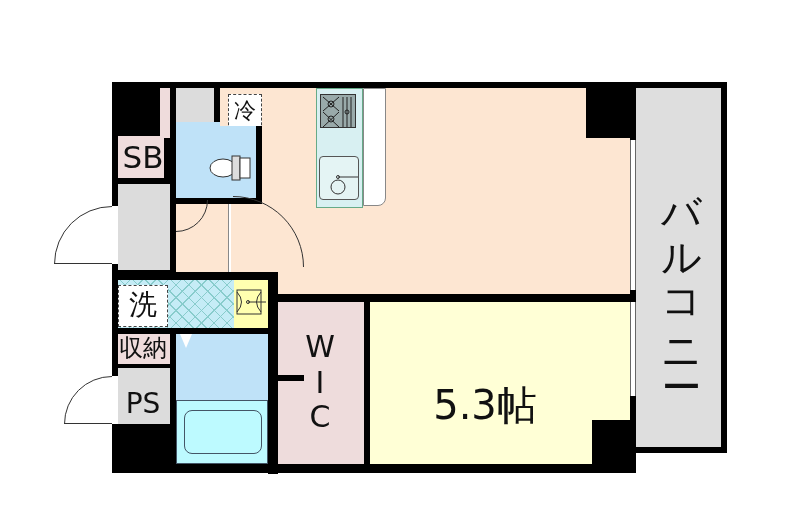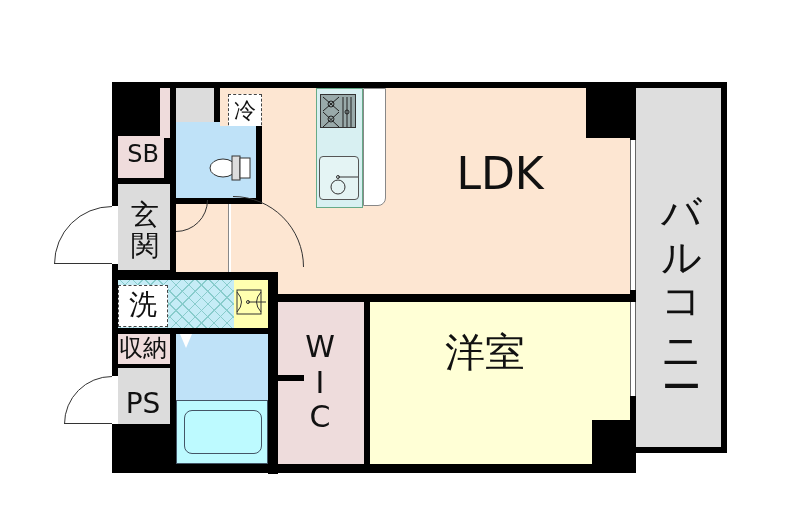--- a/index.html
+++ b/index.html
@@ -17,21 +17,20 @@
 <div class="abs" style="left:0;top:0;width:800px;height:528px;">
 
   <div class="abs wall" style="left:630px;top:82px;width:97px;height:371px;"></div>
   <div class="abs" style="left:636px;top:88px;width:85px;height:359px;background:#dedede;"></div>
   <div class="lbl vtext" style="left:652px;top:168px;width:50px;font-size:40px;letter-spacing:4px;">バルコニー</div>
 
   <div class="abs wall" style="left:112px;top:82px;width:524px;height:391px;"></div>
 
   <div class="abs" style="left:262px;top:88px;width:368px;height:206px;background:#fde6d2;"></div>
   <div class="abs wall" style="left:586px;top:88px;width:44px;height:50px;"></div>
-  <div class="lbl" style="left:430px;top:152px;width:140px;font-size:44px;">LDK</div>
 
   <div class="abs" style="left:220px;top:88px;width:42px;height:38px;background:#fde6d2;"></div>
   <div class="abs dashed" style="left:228px;top:94px;width:34px;height:36px;"></div>
   <div class="lbl" style="left:228px;top:100px;width:34px;font-size:22px;">冷</div>
 
   <div class="abs" style="left:316px;top:88px;width:47px;height:120px;background:#d8f0f2;border:1px solid #6a8;"></div>
   <div class="abs" style="left:363px;top:88px;width:23px;height:118px;background:#fff;border:1px solid #888;border-radius:0 0 8px 0;"></div>
   <div class="abs" style="left:320px;top:94px;width:36px;height:34px;background:#9aa;border:1px solid #333;">
     <svg width="36" height="34" viewBox="0 0 36 34">
         <g stroke="#222" fill="none" stroke-width="1">
@@ -68,24 +67,23 @@
           <ellipse cx="15" cy="16" rx="13" ry="9"></ellipse>
           <rect x="24" y="4" width="8" height="24" fill="#ddd"></rect>
           <rect x="32" y="6" width="10" height="20" fill="#fff"></rect>
         </g>
       </svg>
   </div>
   <div class="abs" style="left:176px;top:88px;width:38px;height:34px;background:#dcdcdc;"></div>
 
   <div class="abs" style="left:118px;top:136px;width:46px;height:42px;background:#efdcdc;"></div>
   <div class="abs" style="left:160px;top:88px;width:10px;height:50px;background:#efdcdc;"></div>
-  <div class="lbl" style="left:118px;top:142px;width:50px;font-size:24px;">SB</div>
+  <div class="lbl" style="left:118px;top:142px;width:50px;font-size:31px;">SB</div>
 
   <div class="abs" style="left:118px;top:184px;width:52px;height:86px;background:#dcdcdc;"></div>
-  <div class="lbl" style="left:130px;top:200px;width:30px;font-size:28px;line-height:1.1;word-break:break-all;">玄関</div>
   <div class="abs" style="left:112px;top:206px;width:6px;height:58px;background:#fff;"></div>
   <div class="door-arc" style="left:54px;top:206px;width:116px;height:116px;border-radius:50%;clip-path:inset(0 50% 50% 0);border-color:#333;"></div>
   <div class="abs" style="left:54px;top:263px;width:58px;height:1px;background:#333;"></div>
 
   <div class="abs" style="left:176px;top:204px;width:86px;height:70px;background:#fde6d2;"></div>
   <div class="abs" style="left:228px;top:204px;width:3px;height:70px;background:#fff;border-left:1px solid #888;"></div>
   <div class="door-arc" style="left:176px;top:168px;width:64px;height:64px;border-radius:50%;clip-path:inset(50% 0 0 50%);transform:translate(-32px,0);"></div>
   <div class="door-arc" style="left:162px;top:196px;width:142px;height:142px;border-radius:50%;clip-path:inset(0 0 50% 50%);"></div>
 
   <div class="abs wall" style="left:112px;top:272px;width:166px;height:8px;"></div>
@@ -121,17 +119,17 @@
 
   <div class="abs" style="left:278px;top:302px;width:86px;height:162px;background:#eedcdc;"></div>
   <div class="abs wall" style="left:278px;top:294px;width:352px;height:8px;"></div>
   <div class="abs wall" style="left:278px;top:375px;width:26px;height:6px;"></div>
   <div class="lbl" style="left:300px;top:332px;width:40px;font-size:30px;">W</div>
   <div class="lbl" style="left:300px;top:368px;width:40px;font-size:30px;">I</div>
   <div class="lbl" style="left:300px;top:402px;width:40px;font-size:30px;">C</div>
 
   <div class="abs" style="left:370px;top:302px;width:260px;height:162px;background:#ffffd6;"></div>
   <div class="abs wall" style="left:592px;top:420px;width:38px;height:44px;"></div>
-  <div class="lbl" style="left:420px;top:332px;width:130px;font-size:40px;">洋室</div>
+  <div class="lbl" style="left:405px;top:385px;width:160px;font-size:40px;">5.3帖</div>
 
   <div class="abs" style="left:630px;top:140px;width:6px;height:150px;background:#fff;border-left:1px solid #666;border-right:1px solid #666;"></div>
   <div class="abs" style="left:630px;top:302px;width:6px;height:94px;background:#fff;border-left:1px solid #666;border-right:1px solid #666;"></div>
 </div>
 
 </body></html>

